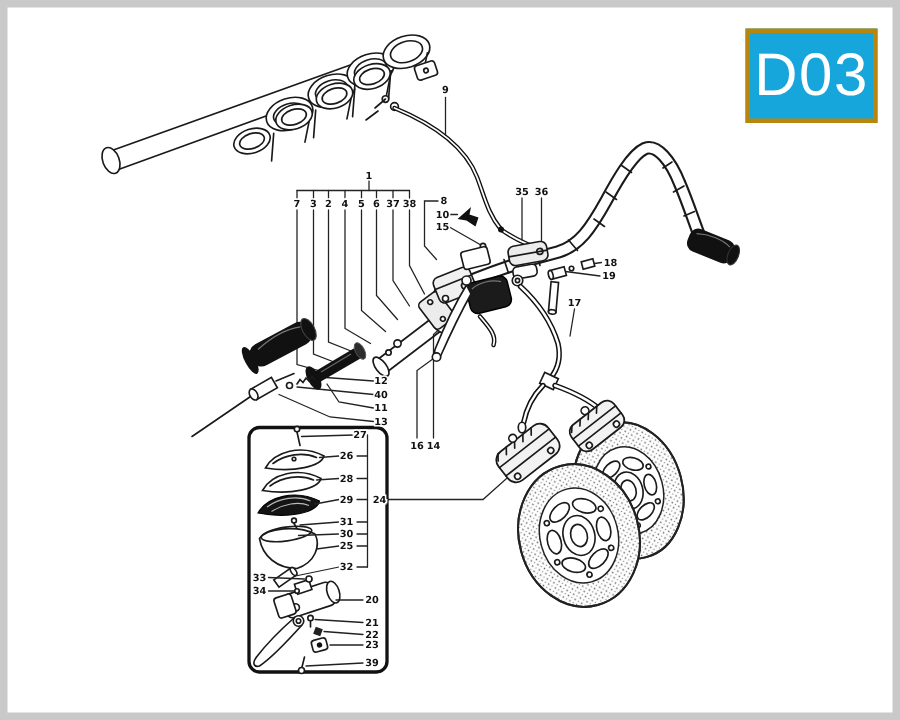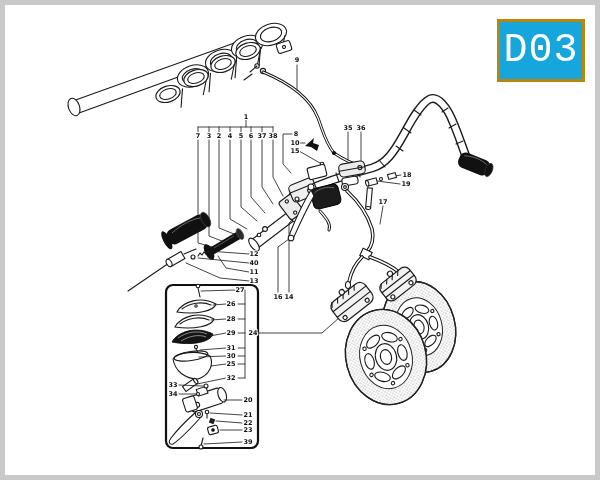--- a/index.html
+++ b/index.html
@@ -21,21 +21,21 @@
   .cabO{stroke:#111;stroke-width:3;fill:none;stroke-linecap:round;}
   .cabI{stroke:#fff;stroke-width:1.2;fill:none;stroke-linecap:round;}
   .hosO{stroke:#111;stroke-width:3.6;fill:none;stroke-linecap:round;}
   .hosI{stroke:#fff;stroke-width:1.6;fill:none;stroke-linecap:round;}
   .callout{font:700 6.5px "DejaVu Sans",sans-serif;fill:#111;text-anchor:middle;
            dominant-baseline:central;paint-order:stroke;stroke:#fff;stroke-width:2px;}
   .badge{position:absolute;left:497px;top:19px;width:88px;height:63px;
          background:var(--badge-bg);border:3px solid var(--badge-border);
          box-sizing:border-box;display:flex;align-items:center;justify-content:center;
          color:var(--badge-fg);font-size:40px;letter-spacing:1px;
-         font-family:Liberation Mono, monospace;}
+         font-family:Liberation Sans, sans-serif;}
 </style>
 </head>
 <body>
 
 <div class="paper"></div>
 
 <svg id="diagram" width="600" height="480" viewBox="0 0 600 480">
   <defs>
     <pattern id="dots" patternUnits="userSpaceOnUse" width="3.6" height="3.6">
       <circle cx="0.9" cy="0.9" r="0.55" fill="#666"></circle>

